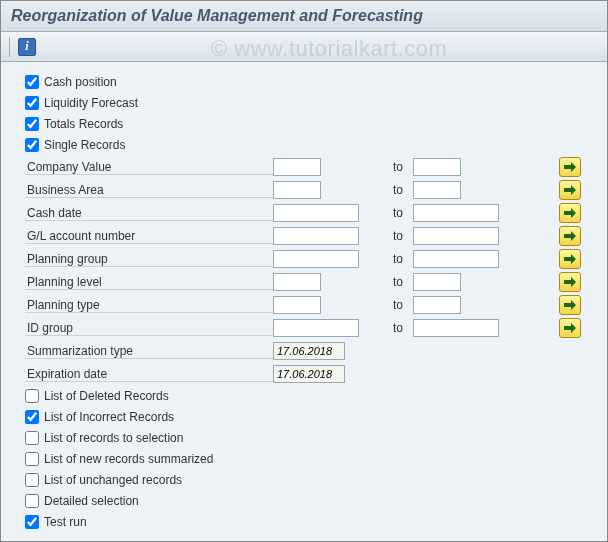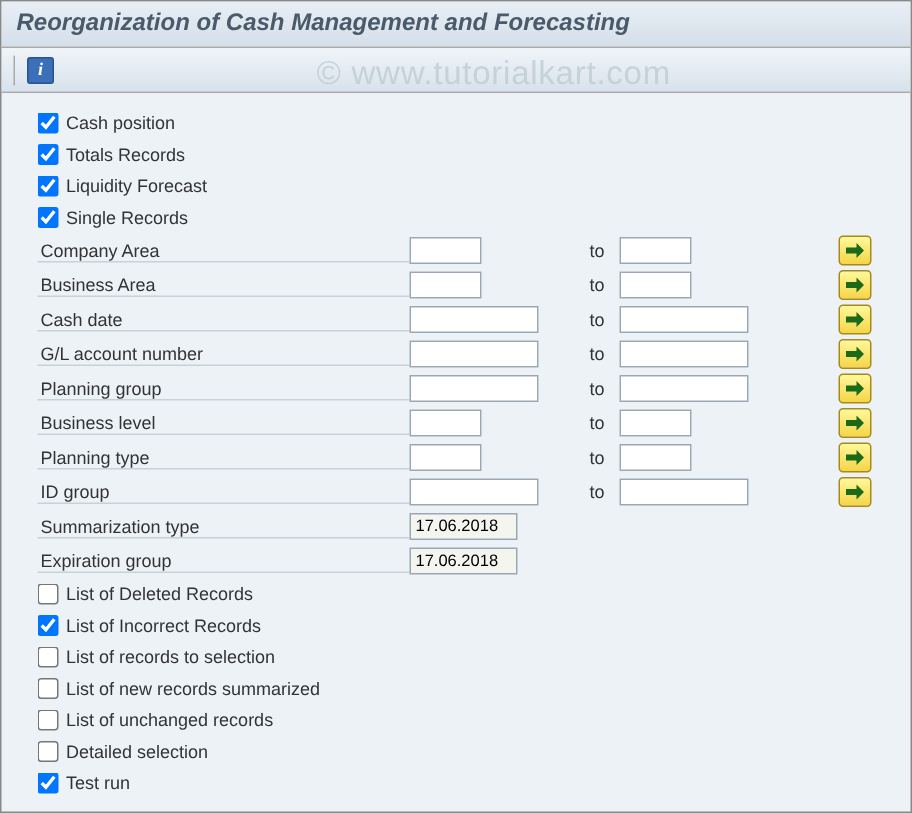--- a/index.html
+++ b/index.html
@@ -108,20 +108,21 @@
     .btn-col {
       margin-left: auto;
       padding-right: 2px;
     }
     input[type="text"] {
       height: 18px;
       border: 1px solid #9aa8b5;
       background: #fff;
       font-size: 11px;
       padding: 0 3px;
+      font-style: italic;
     }
     input[readonly] {
       background: #f5f5f0;
     }
     .inp-narrow {
       width: 48px;
     }
     .inp-mid {
       width: 72px;
     }
@@ -143,50 +144,50 @@
       font-weight: bold;
     }
     .arrow-svg {
       width: 12px;
       height: 10px;
     }
   </style>
 </head>
 <body>
 
-<div class="title-bar">Reorganization of Cash Management and Forecasting</div>
+<div class="title-bar">Reorganization of Value Management and Forecasting</div>
 
 <div class="toolbar">
   <div class="sep"></div>
   <div class="info-icon">i</div>
 </div>
 
 <div class="watermark">© www.tutorialkart.com</div>
 
 <div class="content">
 
   <div class="row checkbox-row">
     <input type="checkbox" class="check" checked="" style="">
     <span class="check-label">Cash position</span>
   </div>
   <div class="row checkbox-row">
     <input type="checkbox" class="check" checked="" style="">
+    <span class="check-label">Liquidity Forecast</span>
+  </div>
+  <div class="row checkbox-row">
+    <input type="checkbox" class="check" checked="" style="">
     <span class="check-label">Totals Records</span>
   </div>
   <div class="row checkbox-row">
     <input type="checkbox" class="check" checked="" style="">
-    <span class="check-label">Liquidity Forecast</span>
-  </div>
-  <div class="row checkbox-row">
-    <input type="checkbox" class="check" checked="" style="">
     <span class="check-label">Single Records</span>
   </div>
 
   <div class="row underlined">
-    <div class="label-col">Company Area</div>
+    <div class="label-col">Company Value</div>
     <div class="from-col"><input type="text" class="inp-narrow" style=""></div>
     <div class="gap-col">to</div>
     <div class="to-col"><input type="text" class="inp-narrow" style=""></div>
     <div class="btn-col">
         <div class="multi-btn">
           <svg class="arrow-svg" viewBox="0 0 12 10">
             <path d="M0 3h7V0l5 5-5 5V7H0z" fill="#1a6a1a"></path>
           </svg>
         </div>
       </div>
@@ -237,21 +238,21 @@
     <div class="to-col"><input type="text" class="inp-wide" style=""></div>
     <div class="btn-col">
         <div class="multi-btn">
           <svg class="arrow-svg" viewBox="0 0 12 10">
             <path d="M0 3h7V0l5 5-5 5V7H0z" fill="#1a6a1a"></path>
           </svg>
         </div>
       </div>
   </div>
   <div class="row underlined">
-    <div class="label-col">Business level</div>
+    <div class="label-col">Planning level</div>
     <div class="from-col"><input type="text" class="inp-narrow" style=""></div>
     <div class="gap-col">to</div>
     <div class="to-col"><input type="text" class="inp-narrow" style=""></div>
     <div class="btn-col">
         <div class="multi-btn">
           <svg class="arrow-svg" viewBox="0 0 12 10">
             <path d="M0 3h7V0l5 5-5 5V7H0z" fill="#1a6a1a"></path>
           </svg>
         </div>
       </div>
@@ -281,21 +282,21 @@
           </svg>
         </div>
       </div>
   </div>
 
   <div class="row underlined">
     <div class="label-col">Summarization type</div>
     <div class="from-col"><input type="text" class="inp-mid" readonly="" value="17.06.2018" style=""></div>
   </div>
   <div class="row underlined">
-    <div class="label-col">Expiration group</div>
+    <div class="label-col">Expiration date</div>
     <div class="from-col"><input type="text" class="inp-mid" readonly="" value="17.06.2018" style=""></div>
   </div>
 
   <div class="row checkbox-row">
     <input type="checkbox" class="check" style="">
     <span class="check-label">List of Deleted Records</span>
   </div>
   <div class="row checkbox-row">
     <input type="checkbox" class="check" checked="" style="">
     <span class="check-label">List of Incorrect Records</span>

